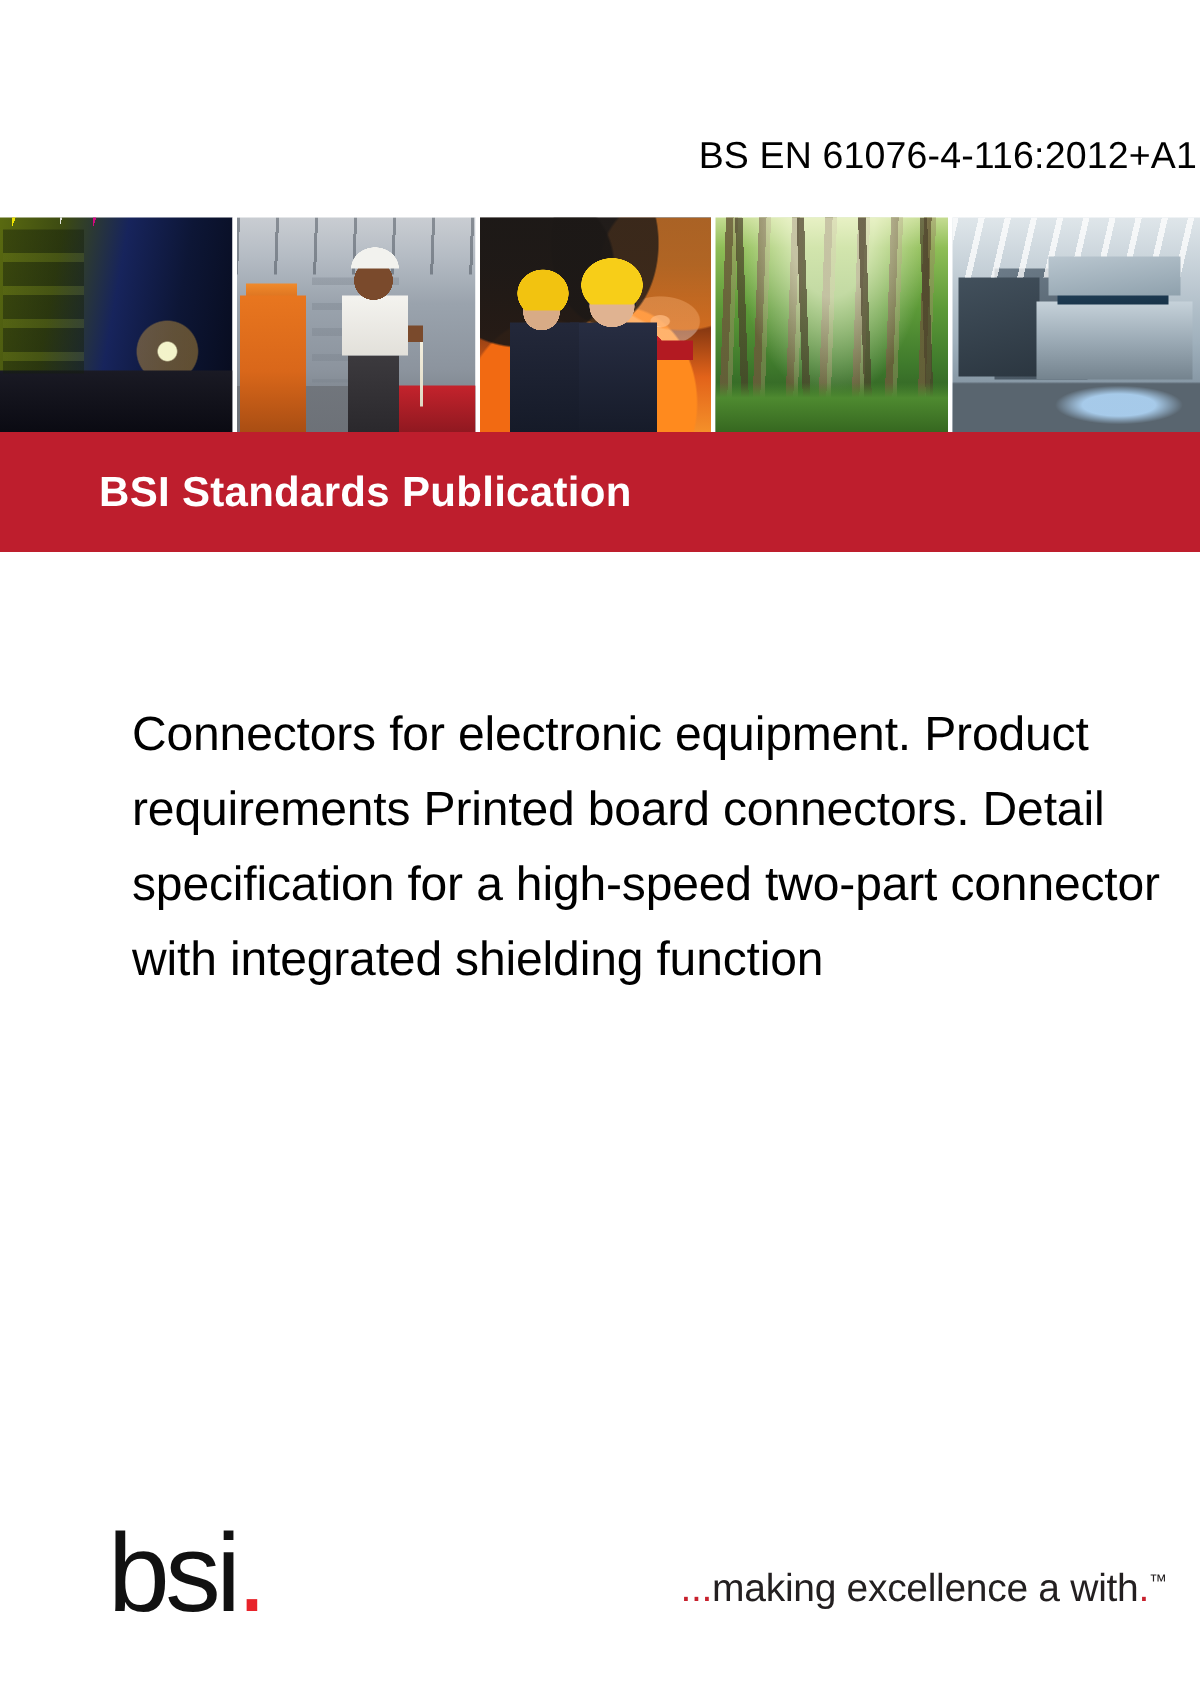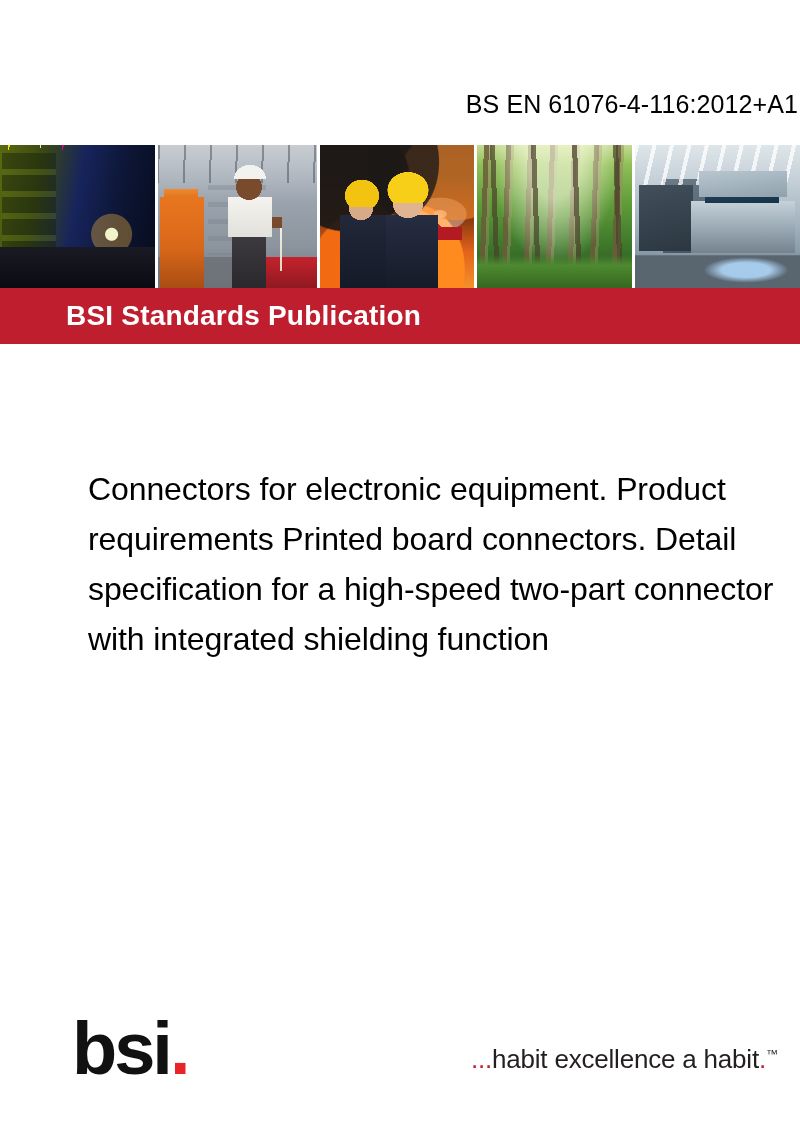--- a/index.html
+++ b/index.html
@@ -228,21 +228,21 @@
       
       radial-gradient(ellipse at 50% 50%, rgba(180,220,255,.85) 0 40%, transparent 70%) 14px 86px/86px 26px no-repeat;
   }
 
   
   .banner {
     position: absolute;
     top: 288px;
     left: 0;
     width: 800px;
-    height: 56px;
+    height: 80px;
     background: #be1e2d;
     padding-left: 36px;
   }
   .banner-title {
     position: absolute;
     left: 66px;
     top: 50%;
     transform: translateY(-50%);
     color: #ffffff;
     font-size: 28px;
@@ -271,21 +271,21 @@
     width: 800px;
     height: 78px;
   }
 
   .bsi-logo {
     position: absolute;
     left: 72px;
     bottom: 0;
     font-size: 74px;
     line-height: 74px;
-    font-weight: bold;
+    font-weight: normal;
     color: #111111;
     letter-spacing: -3px;
     white-space: nowrap;
   }
   .bsi-logo .dot {
     color: #e8232a;
     letter-spacing: 0;
   }
 
   .tagline {
@@ -327,17 +327,17 @@
     <div class="banner-title">BSI Standards Publication</div>
   </div>
 
   <div class="doc-title">Connectors for electronic equipment. Product requirements Printed board connectors. Detail specification for a high-speed two-part connector with integrated shielding function</div>
 
   <div class="footer">
     <div class="bsi-logo">
       <span>bsi</span><span class="dot">.</span>
     </div>
     <div class="tagline">
-      <span class="lead-dots">...</span><span>habit excellence a habit</span><span class="end-dot">.</span><span class="tm">™</span>
+      <span class="lead-dots">...</span><span>making excellence a with</span><span class="end-dot">.</span><span class="tm">™</span>
     </div>
   </div>
 
 </div>
 
 </body></html>

